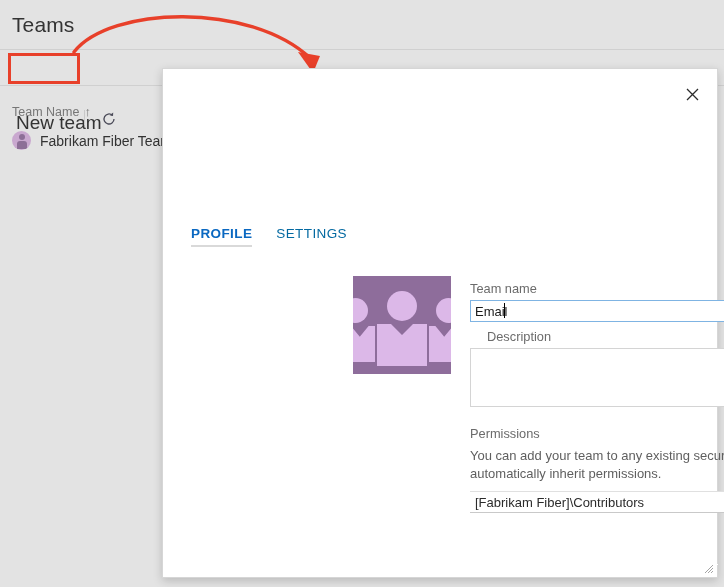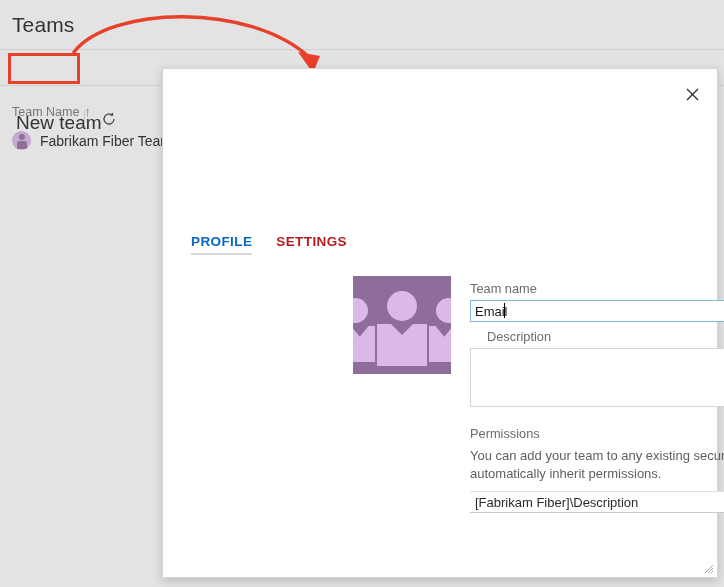--- a/index.html
+++ b/index.html
@@ -193,21 +193,20 @@
     font-weight: 400;
     color: #444444;
     letter-spacing: 0.1px;
   }
   .dlg-tabs {
     position: absolute;
     left: 28px;
     top: 157px;
     display: flex;
     align-items: flex-start;
-    margin-top: 8px;
   }
   .tab {
     font-size: 13.5px;
     letter-spacing: 0.4px;
     cursor: pointer;
     padding-bottom: 6px;
     position: relative;
   }
   .tab.active {
     color: #0a68c1;
@@ -216,22 +215,22 @@
   .tab.active::after {
     content: "";
     position: absolute;
     left: 0;
     right: 0;
     bottom: 0;
     height: 2px;
     background: #d9d9d9;
   }
   .tab.inactive {
-    color: #b91c1c;
-    font-weight: 700;
+    color: #0369a1;
+    font-weight: 400;
     margin-left: 24px;
   }
   .team-avatar {
     position: absolute;
     left: 190px;
     top: 207px;
     width: 98px;
     height: 98px;
     background: #8e6d9b;
     overflow: hidden;
@@ -426,21 +425,21 @@
     <div class="field-label lbl-teamname">Team name</div>
     <input class="input-teamname" type="text" value="Email" style="">
     <div class="caret"></div>
 
     <div class="field-label lbl-description">Description</div>
     <textarea class="input-description" placeholder="" style=""></textarea>
 
     <div class="field-label lbl-permissions">Permissions</div>
     <div class="perm-desc">You can add your team to any existing security group to automatically inherit permissions.</div>
     <div class="perm-select">
-      <span class="perm-select-text">[Fabrikam Fiber]\Description</span>
+      <span class="perm-select-text">[Fabrikam Fiber]\Contributors</span>
 
     </div>
 
     <div class="dlg-footer-rule"></div>
 
     <svg class="dlg-grip" viewBox="0 0 10 10">
       <path d="M9 1 L1 9 M9 4 L4 9 M9 7 L7 9" stroke="#9a9a9a" stroke-width="0.9"></path>
     </svg>
   </div>
 

